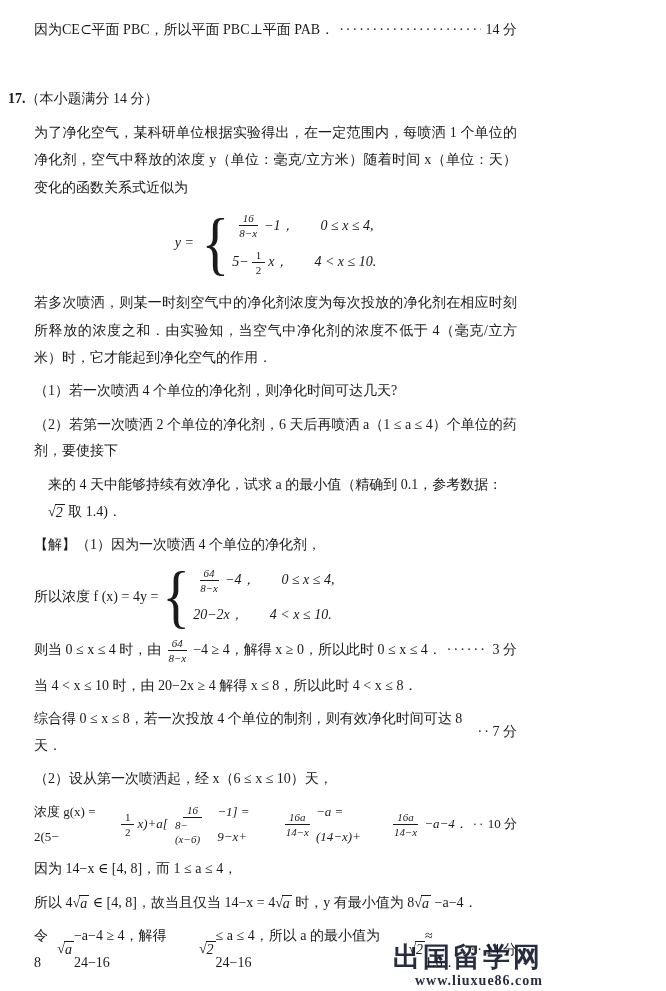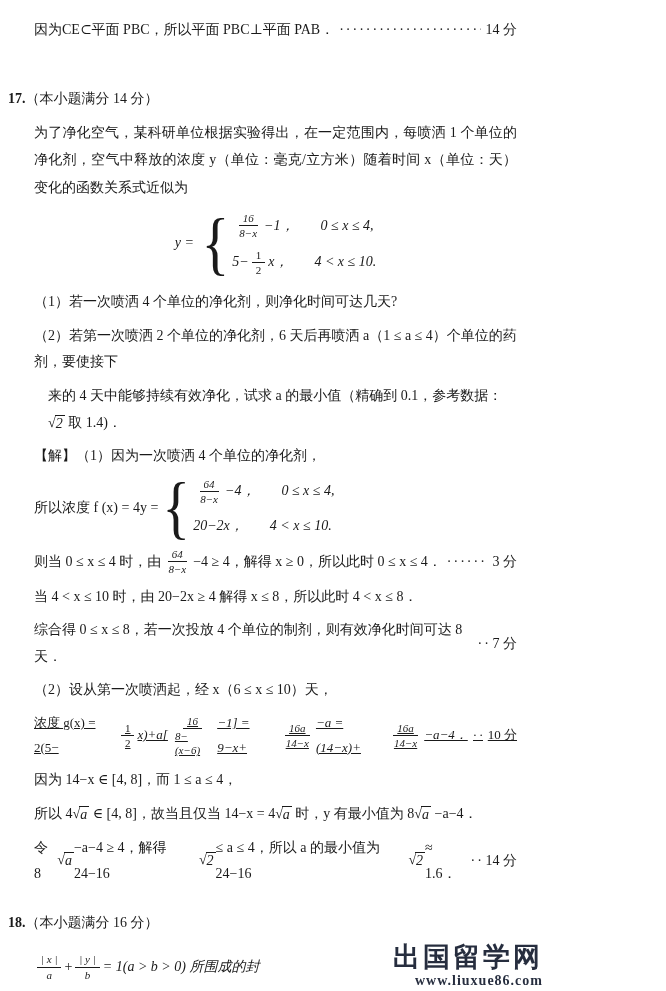--- a/index.html
+++ b/index.html
@@ -31,21 +31,21 @@
   .cases{display:inline-flex;align-items:center;vertical-align:middle;}
   .brace{font-size:58px;line-height:0.9;transform:scaleY(1.2);font-weight:400;margin-right:3px;display:inline-block;}
   .case-rows{display:inline-flex;flex-direction:column;gap:7px;text-align:left;}
   .case-row{display:flex;align-items:center;}
   .cond{margin-left:26px;}
   .lhs{margin-right:4px;}
   
   .sqrt{display:inline-flex;align-items:stretch;vertical-align:baseline;}
   .sqrt .sign{line-height:1.2;}
   .sqrt .radicand{border-top:1px solid #1a1a1a;padding:0 2px 0 1px;margin-left:-1px;font-style:italic;line-height:1.2;}
-  .tight{font-size:13px;text-decoration:underline;}
+  .tight{font-size:13px;}
   
   .watermark{position:absolute;right:8px;bottom:2px;text-align:right;opacity:0.9;}
   .wm-title{font-size:27px;font-weight:bold;letter-spacing:3px;line-height:1.1;}
   .wm-url{font-size:14px;font-weight:bold;letter-spacing:1px;}
 </style>
 </head>
 <body>
 
 <div class="page">
 
@@ -80,20 +80,21 @@
             <span class="num">1</span>
             <span class="den">2</span>
           </span>
           <span class="mvar">x，</span>
           <span class="cond mvar">4 &lt; x ≤ 10.</span>
         </span>
       </span>
     </span>
   </div>
 
+  <div class="para">若多次喷洒，则某一时刻空气中的净化剂浓度为每次投放的净化剂在相应时刻所释放的浓度之和．由实验知，当空气中净化剂的浓度不低于 4（毫克/立方米）时，它才能起到净化空气的作用．</div>
 
   <div class="line">（1）若一次喷洒 4 个单位的净化剂，则净化时间可达几天?</div>
 
   <div class="line">（2）若第一次喷洒 2 个单位的净化剂，6 天后再喷洒 a（1 ≤ a ≤ 4）个单位的药剂，要使接下</div>
   <div class="line indent">
     <span>来的 4 天中能够持续有效净化，试求 a 的最小值（精确到 0.1，参考数据：</span><span class="sqrt">
         <span class="sign">√</span>
         <span class="radicand">2</span>
       </span><span> 取 1.4)．</span>
   </div>

